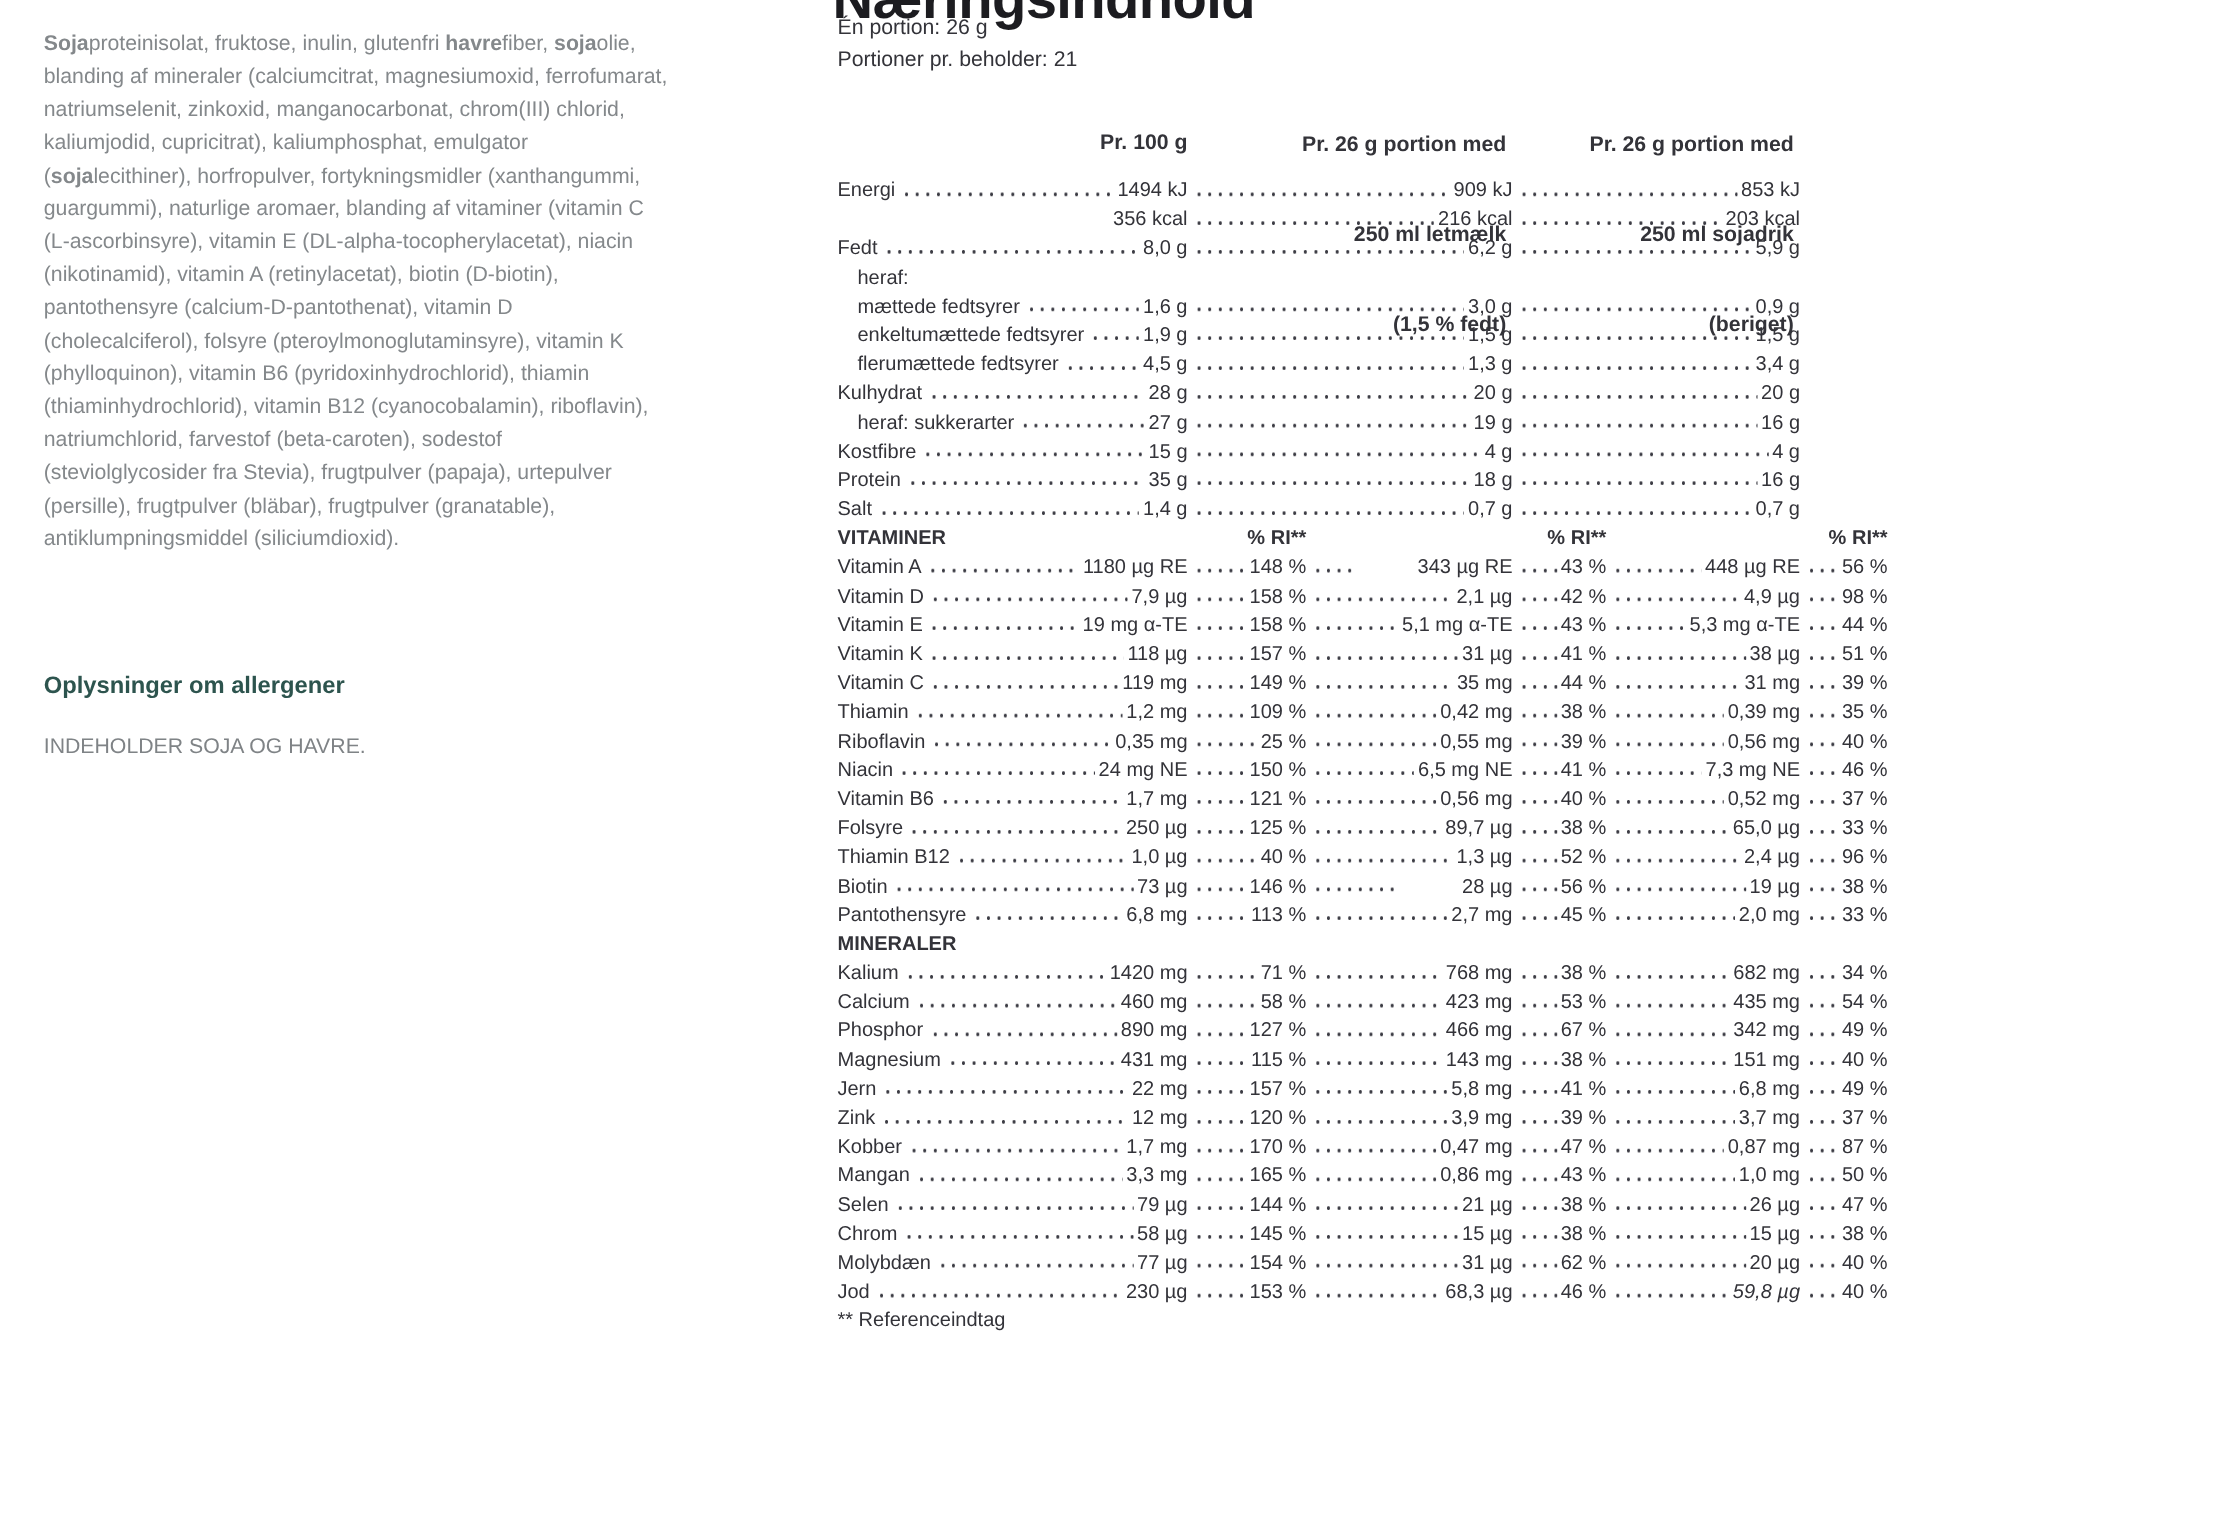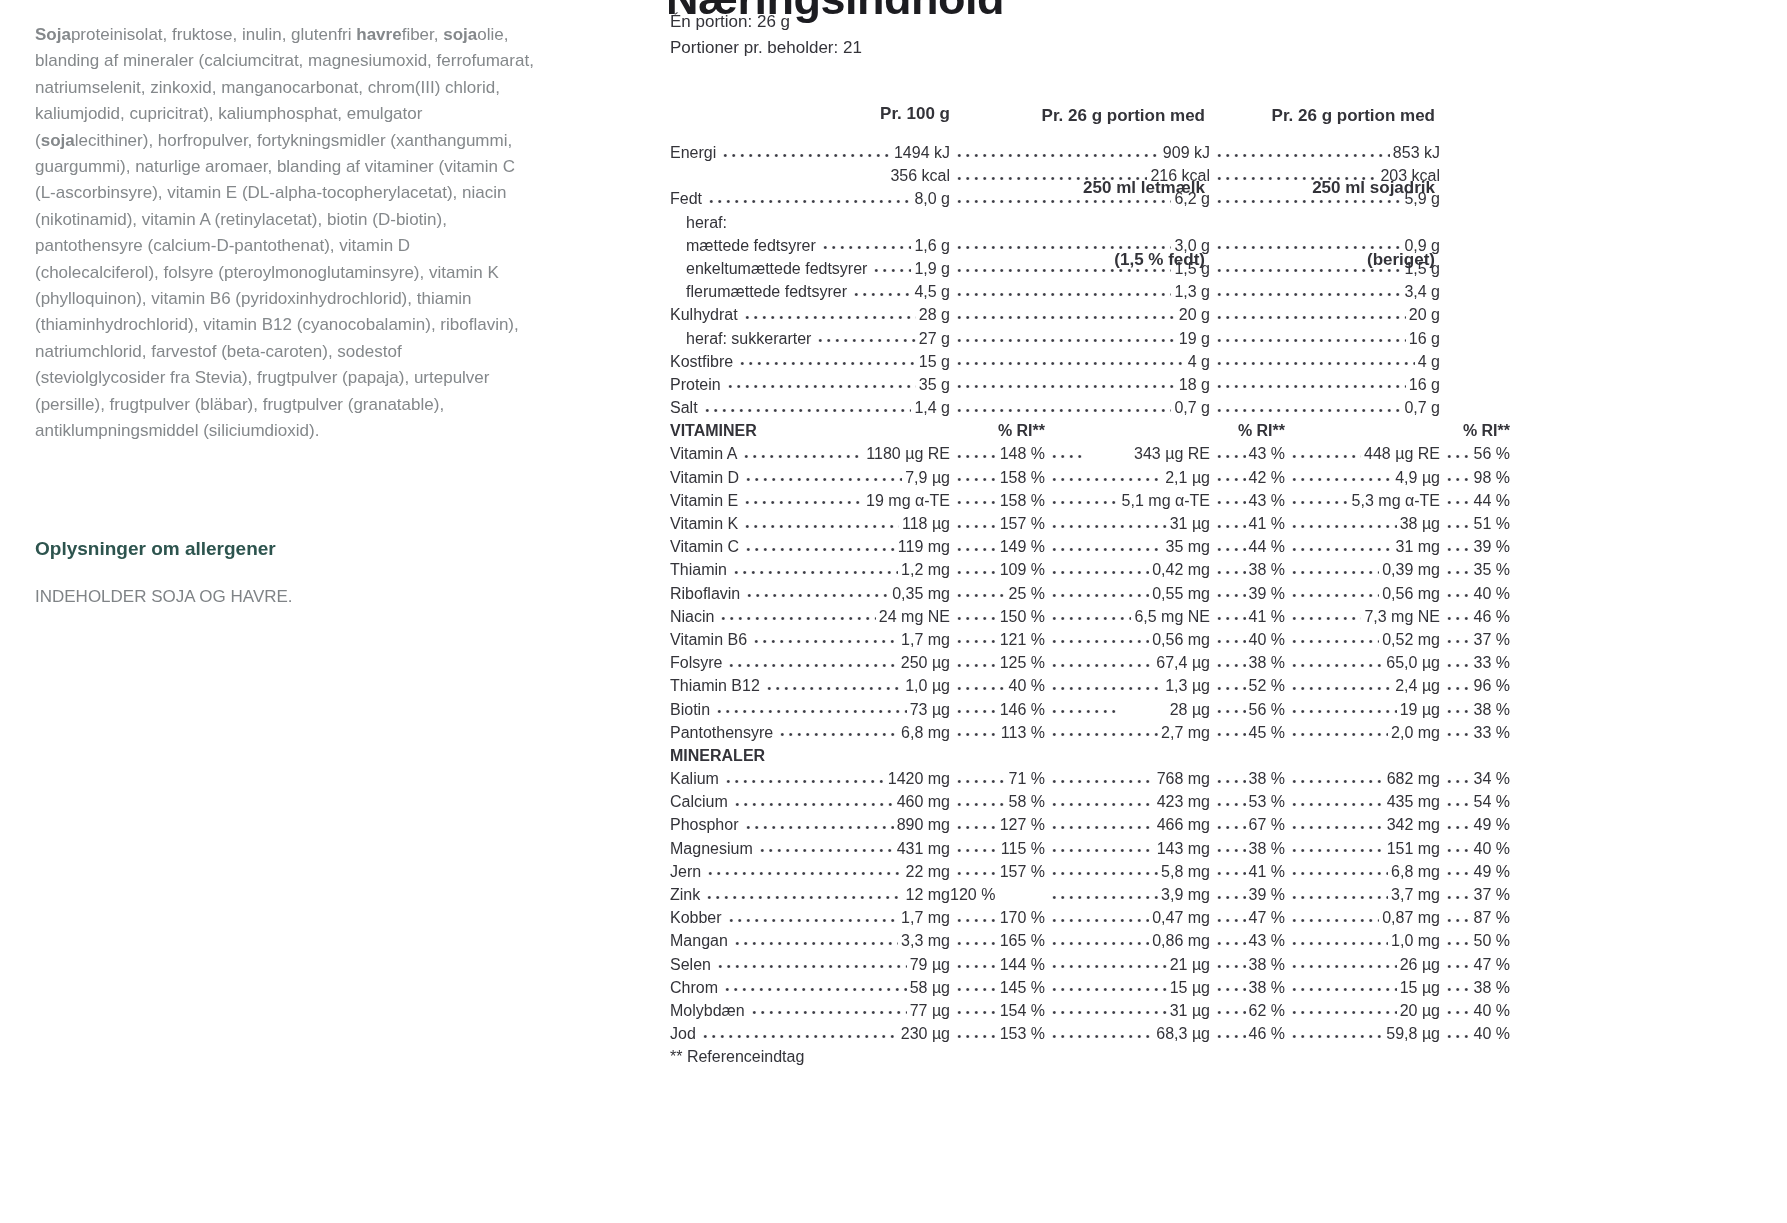--- a/index.html
+++ b/index.html
@@ -503,21 +503,21 @@
           <span class="lab">Folsyre</span>
           <span class="lead"></span>
           <span class="val">250 µg</span>
         </span>
         <span class="seg" style="width: 95px;">
           <span class="lead"></span>
           <span class="val">125 %</span>
         </span>
         <span class="seg" style="width: 165px;">
           <span class="lead"></span>
-          <span class="val">67,4 µg</span>
+          <span class="val">89,7 µg</span>
         </span>
         <span class="seg" style="width: 75px;">
           <span class="lead"></span>
           <span class="val">38 %</span>
         </span>
         <span class="seg" style="width: 155px;">
           <span class="lead"></span>
           <span class="val">65,0 µg</span>
         </span>
         <span class="seg" style="width: 70px;">
@@ -745,21 +745,21 @@
           <span class="lead"></span>
           <span class="val">49 %</span>
         </span>
       </div>
       <div class="nl-row">
         <span class="seg" style="width: 280px;">
           <span class="lab">Zink</span>
           <span class="lead"></span>
           <span class="val">12 mg</span>
         </span>
-        <span class="seg" style="width: 95px; flex-direction: column;">
+        <span class="seg" style="width: 95px;">
           <span class="lead"></span>
           <span class="val">120 %</span>
         </span>
         <span class="seg" style="width: 165px;">
           <span class="lead"></span>
           <span class="val">3,9 mg</span>
         </span>
         <span class="seg" style="width: 75px;">
           <span class="lead"></span>
           <span class="val">39 %</span>
@@ -919,21 +919,21 @@
           <span class="val">153 %</span>
         </span>
         <span class="seg" style="width: 165px;">
           <span class="lead"></span>
           <span class="val">68,3 µg</span>
         </span>
         <span class="seg" style="width: 75px;">
           <span class="lead"></span>
           <span class="val">46 %</span>
         </span>
-        <span class="seg" style="width: 155px;">
+        <span class="seg" style="width: 155px; font-style: italic;">
           <span class="lead"></span>
           <span class="val">59,8 µg</span>
         </span>
         <span class="seg" style="width: 70px;">
           <span class="lead"></span>
           <span class="val">40 %</span>
         </span>
       </div>
       <div class="nl-row">
         <span class="seg" style="width: 400px; align-items: center;">

